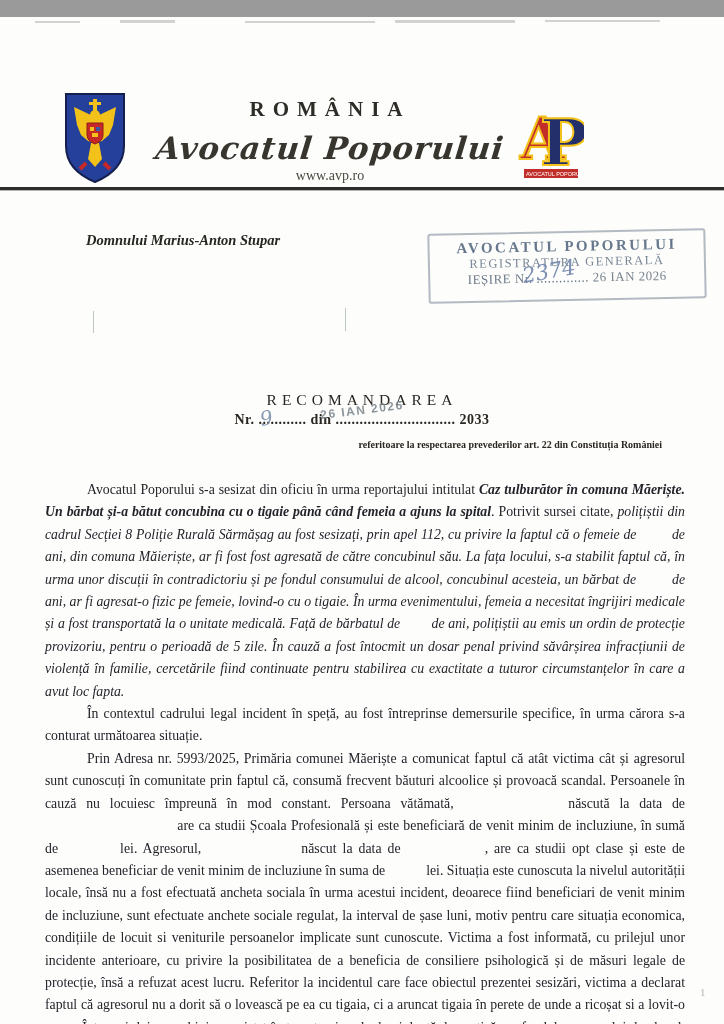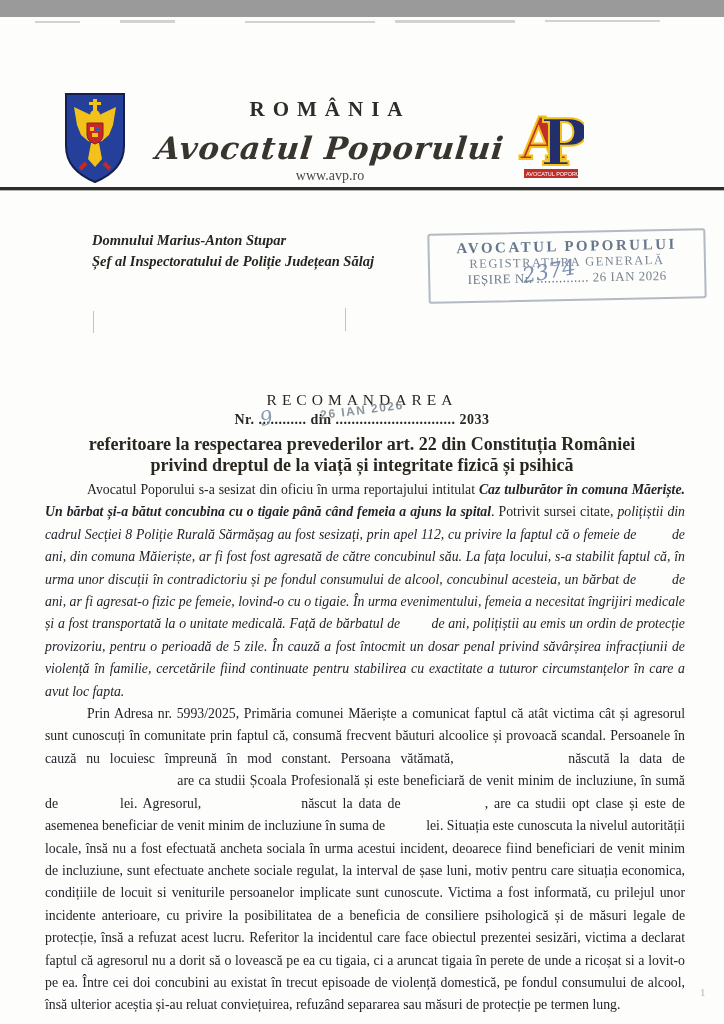--- a/index.html
+++ b/index.html
@@ -31,21 +31,21 @@
     margin-top:8px;font-size:31px;font-weight:bold;font-style:italic;
     font-family:"DejaVu Serif",serif;transform:skewX(-6deg);color:#37352e;letter-spacing:1px;
   }
   .addr{margin-top:6px;font-size:11.5px;color:#4b483f;letter-spacing:.4px;}
   .www{margin-top:2px;font-size:14px;color:#4b483f;}
   .ap-logo{position:absolute;left:518px;top:82px;width:66px;height:92px;}
   .rule{position:absolute;left:0;top:170px;width:724px;height:3px;background:#2f2e2b;box-shadow:0 1px 0 rgba(47,46,43,.35);}
   .contact{position:absolute;left:0;top:177px;width:724px;text-align:center;font-size:11px;color:#55514a;line-height:14.5px;}
   .contact a{color:#3b5cc4;text-decoration:underline;}
   
-  .addressee{position:absolute;left:92px;top:213px;font-weight:bold;font-style:italic;font-size:14.5px;line-height:21px;color:#26251f;}
+  .addressee{position:absolute;left:86px;top:213px;font-weight:bold;font-style:italic;font-size:14.5px;line-height:21px;color:#26251f;}
   
   .stamp{
     position:absolute;left:428px;top:214px;width:274px;height:66px;
     border:2px solid rgba(106,120,134,.5);border-radius:3px;
     transform:rotate(-1.2deg);color:#6b7885;text-align:center;
     font-family:"Liberation Serif",serif;
   }
   .stamp .l1{margin-top:5px;font-size:15px;font-weight:bold;letter-spacing:2.5px;color:#68788c;}
   .stamp .l2{font-size:12.5px;letter-spacing:1.5px;color:#7a8795;}
   .stamp .l3{font-size:13px;color:#6d7a88;letter-spacing:.5px;}
@@ -59,21 +59,21 @@
   .heading{font-size:15.5px;font-weight:normal;letter-spacing:5px;}
   .nrline{position:relative;margin-top:3px;font-size:14px;font-weight:bold;letter-spacing:.5px;}
   .hand-nine{
     position:absolute;left:198px;top:-6px;font-size:20px;font-style:italic;
     color:#8a9bb5;transform:rotate(-10deg);font-family:"DejaVu Serif",serif;font-weight:normal;
   }
   .date-stamp{
     position:absolute;left:258px;top:-9px;font-size:12px;font-weight:bold;
     color:rgba(128,138,144,.9);transform:rotate(-7deg);letter-spacing:1.5px;font-family:"Liberation Sans",sans-serif;
   }
-  .subtitle{margin-top:6px;font-size:18px;font-weight:bold;line-height:21px;}
+  .subtitle{margin-top:6px;font-size:10px;font-weight:bold;line-height:21px;text-align:right;}
   
   .body-text{position:absolute;left:45px;top:462px;width:640px;font-size:13.8px;line-height:22.4px;text-align:justify;color:#23242a;}
   .body-text p{margin:0;text-indent:42px;}
   .body-text .b{font-weight:bold;}
   .body-text .i{font-style:italic;}
   .gap{display:inline-block;}
 </style>
 </head>
 <body>
 
@@ -117,45 +117,44 @@
       <rect x="6" y="70" width="54" height="9" fill="#c22f2a"></rect>
       <text x="8" y="77" font-family="Liberation Sans, sans-serif" font-size="5.5" fill="#ffffff">AVOCATUL POPORULUI</text>
     </svg>
   </div>
 
   <div class="rule"></div>
 
 
   <div class="addressee">
     <div>Domnului Marius-Anton Stupar</div>
-    <div>Șef al Inspectoratului de Poliție Județean Sălaj</div>
   </div>
 
   <div class="stamp">
     <div class="l1">AVOCATUL POPORULUI</div>
     <div class="l2">REGISTRATURA GENERALĂ</div>
     <div class="l3"><span>IEȘIRE Nr. </span><span>..............</span><span class="date"> 26 IAN 2026</span></div>
     <div class="hand-num">2374</div>
   </div>
 
   <div class="title-block">
     <div class="heading">RECOMANDAREA</div>
     <div class="nrline">
       <span>Nr. ............ din </span><span>..............................</span><span> 2033</span>
       <span class="hand-nine">9</span>
       <span class="date-stamp">26 IAN 2026</span>
     </div>
     <div class="subtitle">
       <div>referitoare la respectarea prevederilor art. 22 din Constituția României</div>
-      <div>privind dreptul de la viață și integritate fizică și psihică</div>
     </div>
   </div>
 
   <div class="body-text">
     <p><span>Avocatul Poporului s-a sesizat din oficiu în urma reportajului intitulat </span><span class="b i">Caz tulburător în comuna Măeriște. Un bărbat și-a bătut concubina cu o tigaie până când femeia a ajuns la spital</span><span>. Potrivit sursei citate, </span><span class="i">polițiștii din cadrul Secției 8 Poliție Rurală Sărmășag au fost sesizați, prin apel 112, cu privire la faptul că o femeie de </span><span class="gap" style="width: 28px;"></span><span class="i"> de ani, din comuna Măieriște, ar fi fost fost agresată de către concubinul său. La fața locului, s-a stabilit faptul că, în urma unor discuții în contradictoriu și pe fondul consumului de alcool, concubinul acesteia, un bărbat de </span><span class="gap" style="width: 28px;"></span><span class="i"> de ani, ar fi agresat-o fizic pe femeie, lovind-o cu o tigaie. În urma evenimentului, femeia a necesitat îngrijiri medicale și a fost transportată la o unitate medicală. Față de bărbatul de </span><span class="gap" style="width: 24px;"></span><span class="i"> de ani, polițiștii au emis un ordin de protecție provizoriu, pentru o perioadă de 5 zile. În cauză a fost întocmit un dosar penal privind săvârșirea infracțiunii de violență în familie, cercetările fiind continuate pentru stabilirea cu exactitate a tuturor circumstanțelor în care a avut loc fapta.</span></p>
+    <p><span>În contextul cadrului legal incident în speță, au fost întreprinse demersurile specifice, în urma cărora s-a conturat următoarea situație.</span></p>
     <p><span>Prin Adresa nr. 5993/2025, Primăria comunei Măeriște a comunicat faptul că atât victima cât și agresorul sunt cunoscuți în comunitate prin faptul că, consumă frecvent băuturi alcoolice și provoacă scandal. Persoanele în cauză nu locuiesc împreună în mod constant. Persoana vătămată, </span><span class="gap" style="width: 95px;"></span><span> născută la data de </span><span class="gap" style="width: 128px;"></span><span> are ca studii Școala Profesională și este beneficiară de venit minim de incluziune, în sumă de </span><span class="gap" style="width: 50px;"></span><span> lei. Agresorul, </span><span class="gap" style="width: 88px;"></span><span> născut la data de </span><span class="gap" style="width: 78px;"></span><span>, are ca studii opt clase și este de asemenea beneficiar de venit minim de incluziune în suma de </span><span class="gap" style="width: 34px;"></span><span> lei. Situația este cunoscuta la nivelul autorității locale, însă nu a fost efectuată ancheta sociala în urma acestui incident, deoarece fiind beneficiari de venit minim de incluziune, sunt efectuate anchete sociale regulat, la interval de șase luni, motiv pentru care situația economica, condițiile de locuit si veniturile persoanelor implicate sunt cunoscute. Victima a fost informată, cu prilejul unor incidente anterioare, cu privire la posibilitatea de a beneficia de consiliere psihologică și de măsuri legale de protecție, însă a refuzat acest lucru. Referitor la incidentul care face obiectul prezentei sesizări, victima a declarat faptul că agresorul nu a dorit să o lovească pe ea cu tigaia, ci a aruncat tigaia în perete de unde a ricoșat si a lovit-o pe ea. Între cei doi concubini au existat în trecut episoade de violență domestică, pe fondul consumului de alcool, însă ulterior aceștia și-au reluat conviețuirea, refuzând separarea sau măsuri de protecție pe termen lung.</span></p>
   </div>
 
   <div class="pagenum">1</div>
   <div class="artifact smudge"></div>
   <div class="artifact smudge2"></div>
 
 </div>
 
 </body></html>

